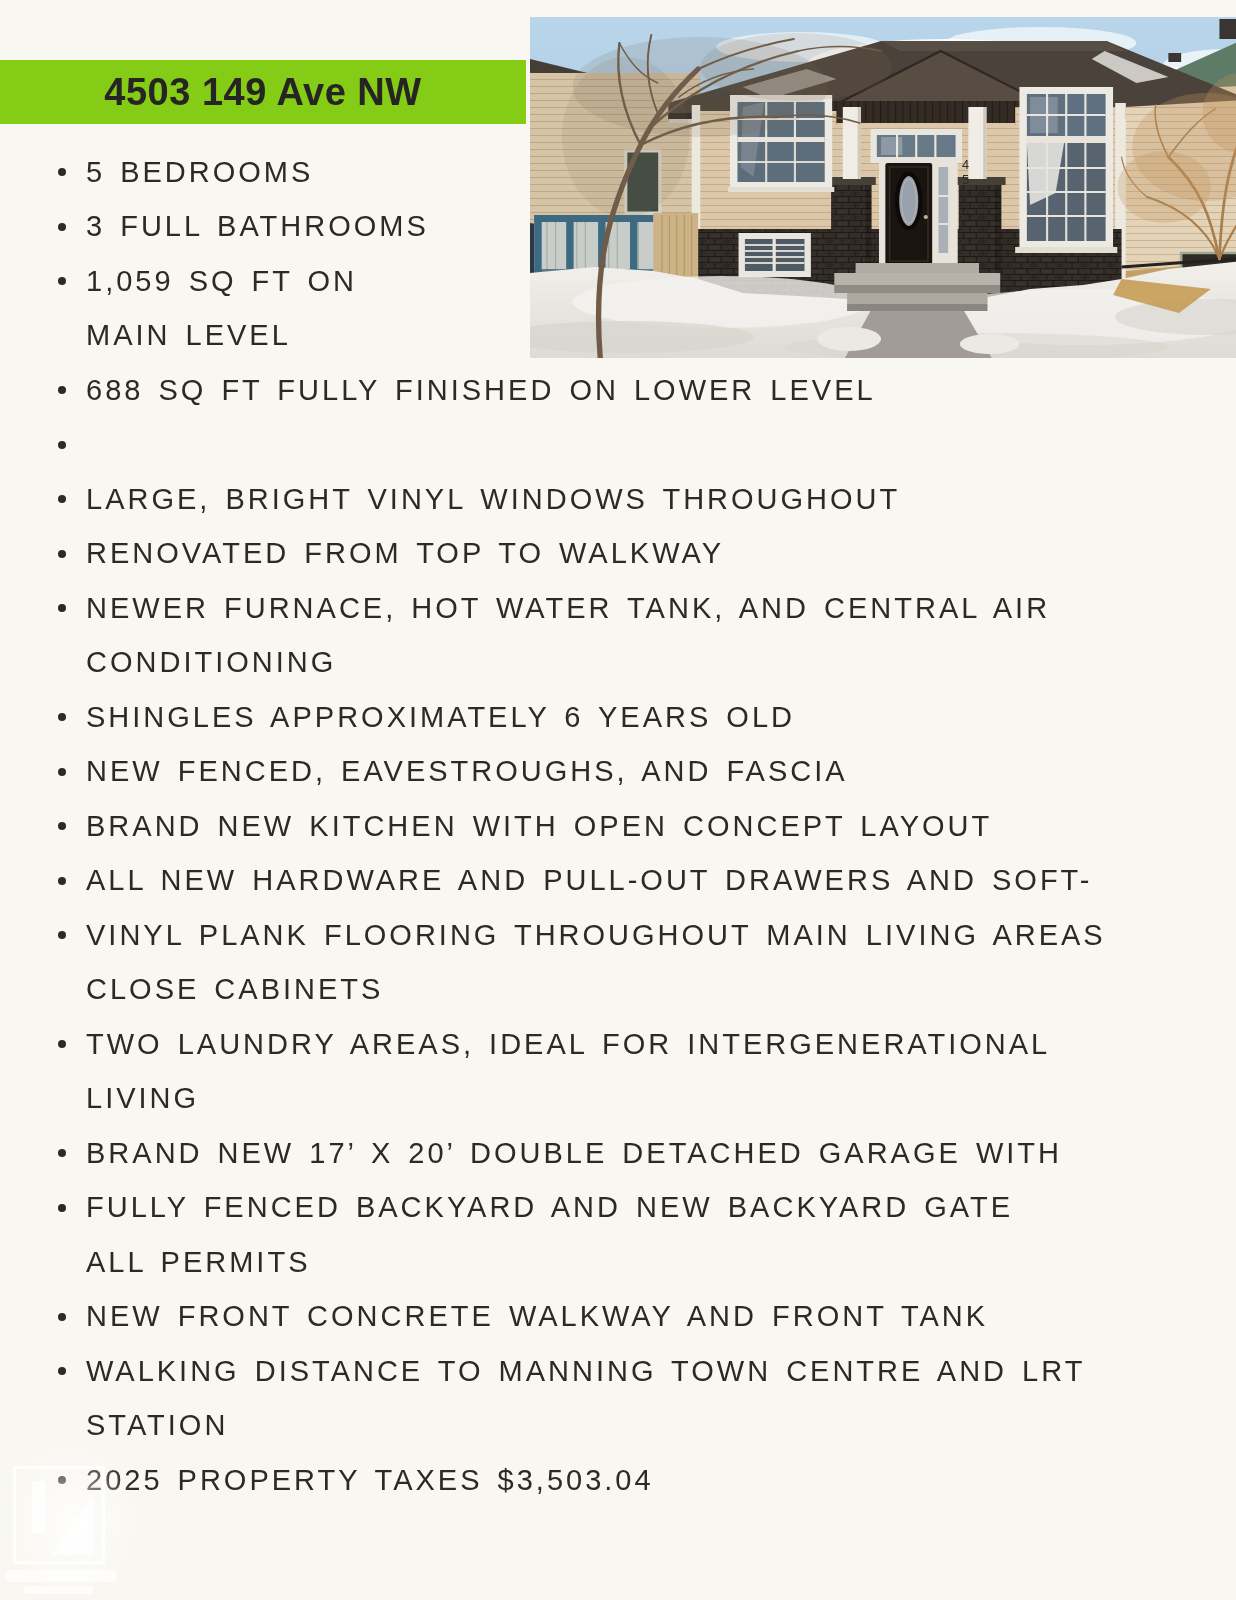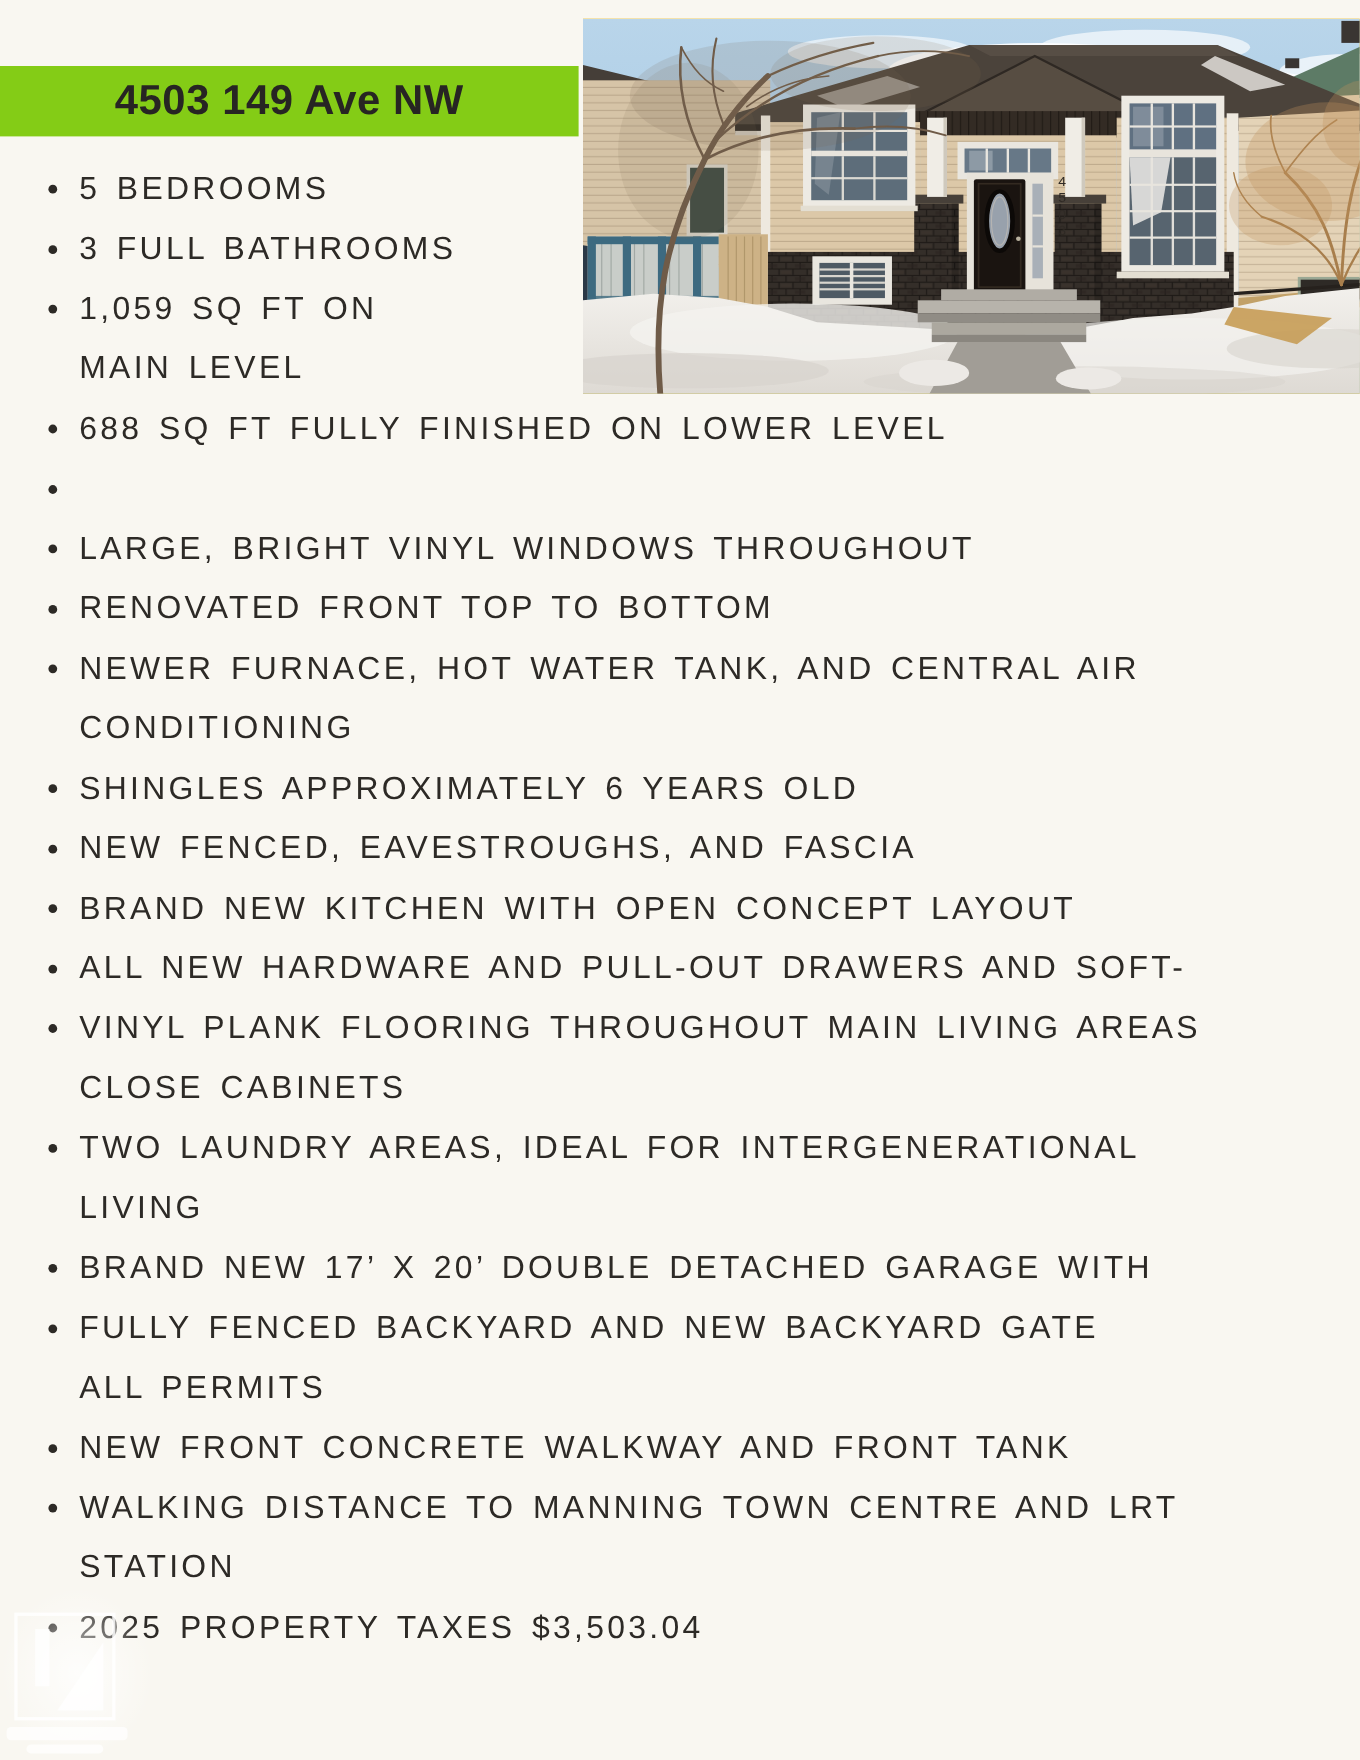--- a/index.html
+++ b/index.html
@@ -23,21 +23,21 @@
   .photo{
     position:absolute;left:530px;top:17px;width:732px;height:341px;
     margin:0;overflow:hidden;background:#eab308;
   }
   .photo svg{display:block;width:100%;height:100%;}
   
   .features{
     position:absolute;left:0;top:145px;right:0;
     list-style:none;margin:0;padding:0;
   }
-  .row{height:54.5px;display:flex;align-items:center;}
+  .row{height:54.5px;display:flex;align-items:center;padding-left:14px;}
   .dot{
     flex:none;width:8px;height:8px;border-radius:50%;
     background:#2d2a26;margin:0 20px 0 44px;
   }
   .row.cont .dot{visibility:hidden;}
   .txt{
     font-size:29px;letter-spacing:3px;word-spacing:4px;
     white-space:nowrap;color:#2d2a26;
   }
   
@@ -320,21 +320,21 @@
   </li>
       <li class="row">
     <span class="dot"></span>
   </li>
       <li class="row">
     <span class="dot"></span>
     <span class="txt">LARGE, BRIGHT VINYL WINDOWS THROUGHOUT</span>
   </li>
       <li class="row">
     <span class="dot"></span>
-    <span class="txt">RENOVATED FRONT TOP TO BOTTOM</span>
+    <span class="txt">RENOVATED FROM TOP TO WALKWAY</span>
   </li>
       <li class="row">
     <span class="dot"></span>
     <span class="txt">NEWER FURNACE, HOT WATER TANK, AND CENTRAL AIR</span>
   </li>
       <li class="row cont">
     <span class="dot"></span>
     <span class="txt">CONDITIONING</span>
   </li>
       <li class="row">

